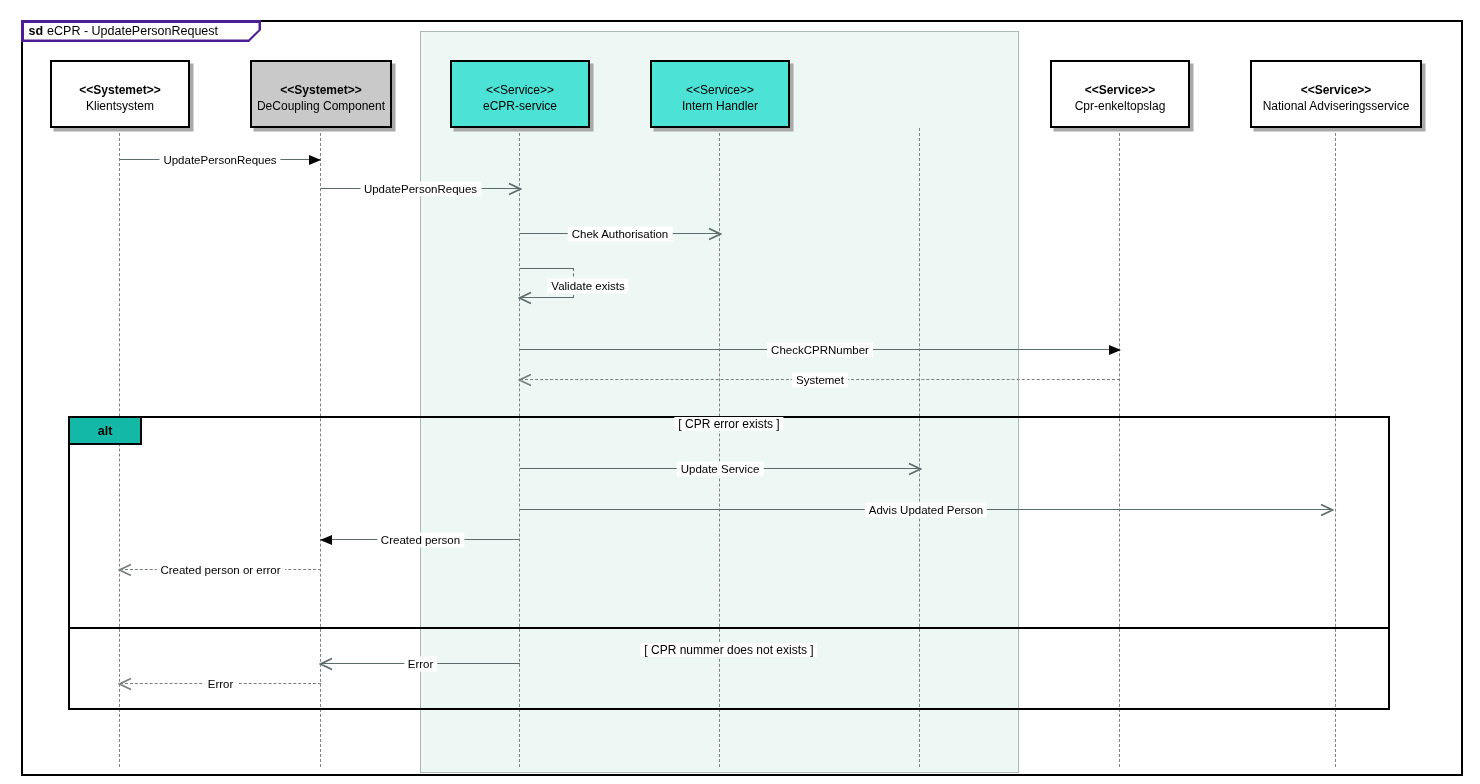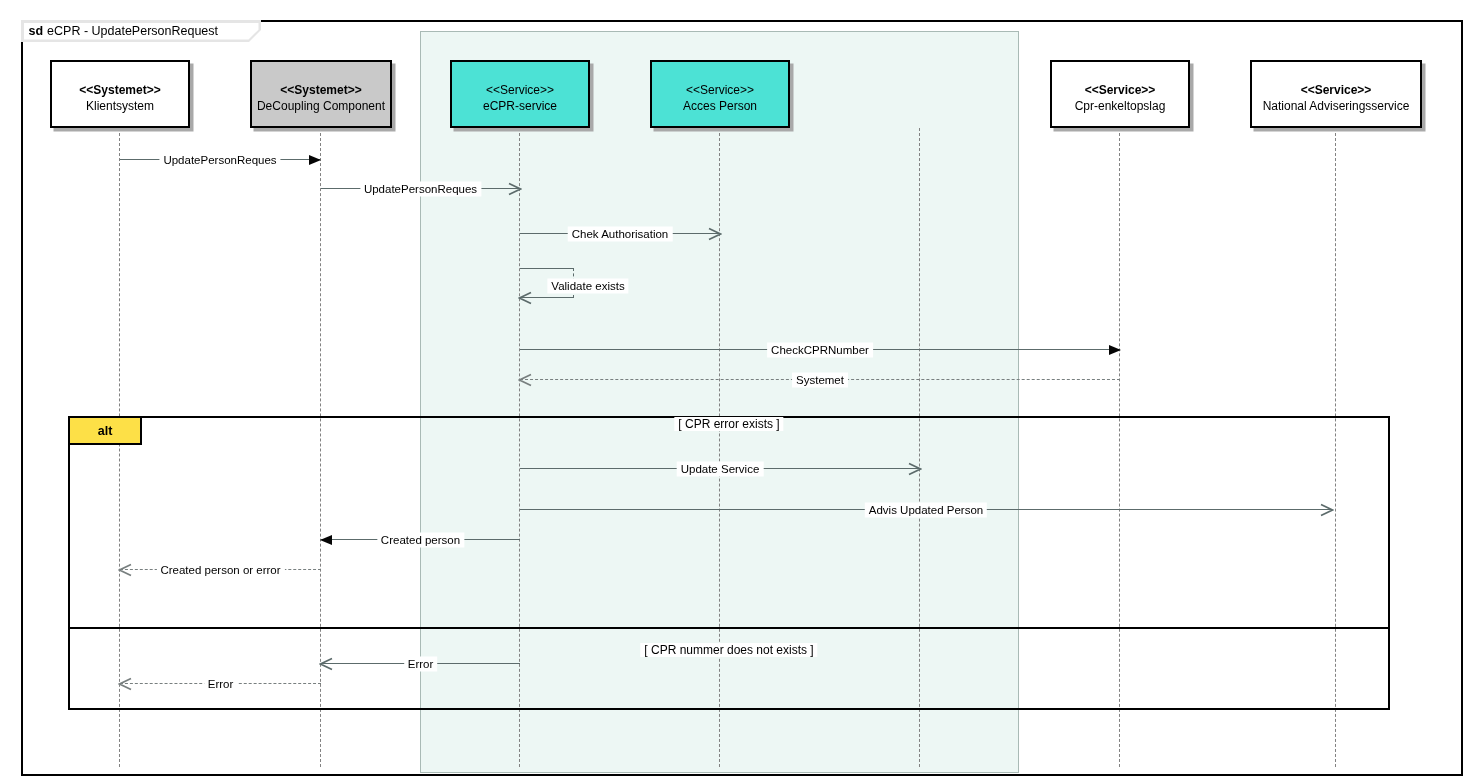--- a/index.html
+++ b/index.html
@@ -3,21 +3,21 @@
 <meta charset="utf-8">
 <style>
   html,body{margin:0;padding:0;background:#fff;}
   .canvas{position:relative;width:1480px;height:784px;background:#fff;overflow:hidden;
           font-family:"Liberation Sans","DejaVu Sans",sans-serif;color:#000;}
 
   
   .frame{position:absolute;border:2.5px solid #000;background:transparent;z-index:6;pointer-events:none;}
 
   
-  .sd-tab{position:absolute;left:21px;top:20px;width:240px;height:22px;background:#e5e5e5;z-index:7;
+  .sd-tab{position:absolute;left:21px;top:20px;width:240px;height:22px;background:#4c1d95;z-index:7;
           clip-path:polygon(0 0,100% 0,100% 45%,calc(100% - 12px) 100%,0 100%);}
   .sd-tab-inner{position:absolute;left:2.5px;top:2.5px;right:2.5px;bottom:2.5px;background:#fff;
           clip-path:polygon(0 0,100% 0,100% 42%,calc(100% - 10px) 100%,0 100%);
           display:flex;align-items:center;padding-left:5px;font-size:12.5px;white-space:nowrap;}
   .sd-kw{font-weight:bold;margin-right:4px;}
 
   
   .region{position:absolute;background:var(--region-bg);border:1px solid var(--region-border);z-index:1;}
 
   
@@ -28,21 +28,21 @@
           background:#fff;display:flex;flex-direction:column;align-items:center;justify-content:center;
           z-index:5;box-shadow:3.5px 3.5px 0 var(--shadow);font-size:12px;line-height:16px;text-align:center;}
   .participant .stereo{font-weight:bold;margin-top:8px;}
   .participant.teal{background:var(--teal);}
   .participant.teal .stereo{font-weight:normal;}
   .participant.gray{background:var(--graybox);}
 
   
   .alt-frame{position:absolute;left:68px;top:416px;width:1322px;height:294px;box-sizing:border-box;
           border:2.5px solid #000;z-index:3;}
-  .alt-op{position:absolute;left:68px;top:416px;width:74px;height:29px;box-sizing:border-box;background:#fde047;
+  .alt-op{position:absolute;left:68px;top:416px;width:74px;height:29px;box-sizing:border-box;background:#14b8a6;
           border:2.5px solid #000;display:flex;align-items:center;justify-content:center;
           font-weight:bold;font-size:12.5px;z-index:3;}
   .alt-divider{position:absolute;left:68px;top:627px;width:1322px;height:0;border-top:2.5px solid #000;z-index:3;}
   .guard{position:absolute;transform:translateX(-50%);font-size:12px;background:#fff;padding:0 4px;
           white-space:nowrap;z-index:4;}
 
   
   .msg{position:absolute;height:0;z-index:4;}
   .msg .line{position:absolute;left:0;right:0;top:-1px;}
   .line.solid{border-top:1.8px solid var(--line);}
@@ -188,21 +188,21 @@
   <div class="participant gray" style="left:250px;width:142px">
     <div class="stereo">&lt;&lt;Systemet&gt;&gt;</div>
     <div class="pname">DeCoupling Component</div>
   </div>
   <div class="participant teal" style="left:450px;width:140px">
     <div class="stereo">&lt;&lt;Service&gt;&gt;</div>
     <div class="pname">eCPR-service</div>
   </div>
   <div class="participant teal" style="left:650px;width:140px">
     <div class="stereo">&lt;&lt;Service&gt;&gt;</div>
-    <div class="pname">Acces Person</div>
+    <div class="pname">Intern Handler</div>
   </div>
   <div class="participant" style="left:1050px;width:140px">
     <div class="stereo">&lt;&lt;Service&gt;&gt;</div>
     <div class="pname">Cpr-enkeltopslag</div>
   </div>
   <div class="participant" style="left:1250px;width:172px">
     <div class="stereo">&lt;&lt;Service&gt;&gt;</div>
     <div class="pname">National Adviseringsservice</div>
   </div>
 

